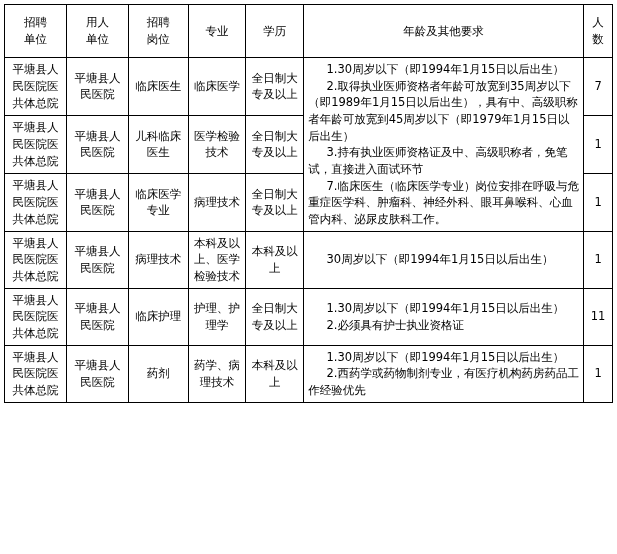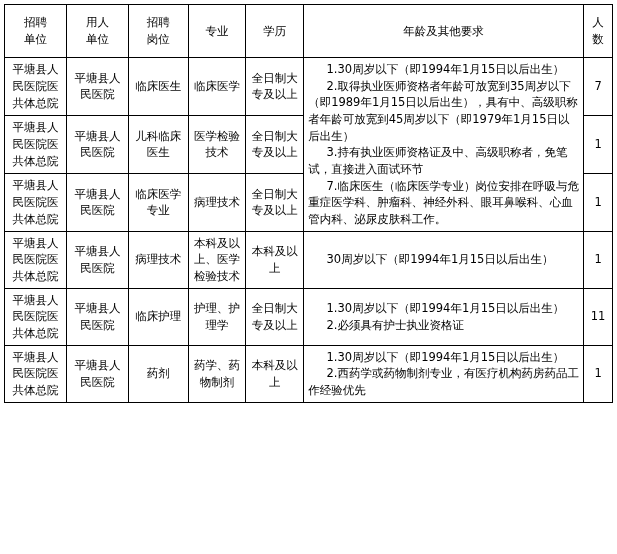--- a/index.html
+++ b/index.html
@@ -148,21 +148,21 @@
           <span class="req-line indent">1.30周岁以下（即1994年1月15日以后出生）</span>
           <span class="req-line indent">2.必须具有护士执业资格证</span>
         </td>
         <td class="cnt">11</td>
       </tr>
 
       <tr>
         <td class="c-center">平塘县人民医院医共体总院</td>
         <td class="c-center">平塘县人民医院</td>
         <td class="c-center">药剂</td>
-        <td class="c-center">药学、药物制剂</td>
+        <td class="c-center">药学、病理技术</td>
         <td class="c-center">本科及以上</td>
         <td class="req-cell">
           <span class="req-line indent">1.30周岁以下（即1994年1月15日以后出生）</span>
           <span class="req-line indent">2.西药学或药物制剂专业，有医疗机构药房药品工作经验优先</span>
         </td>
         <td class="cnt">1</td>
       </tr>
     </tbody>
   </table>
 </div>

